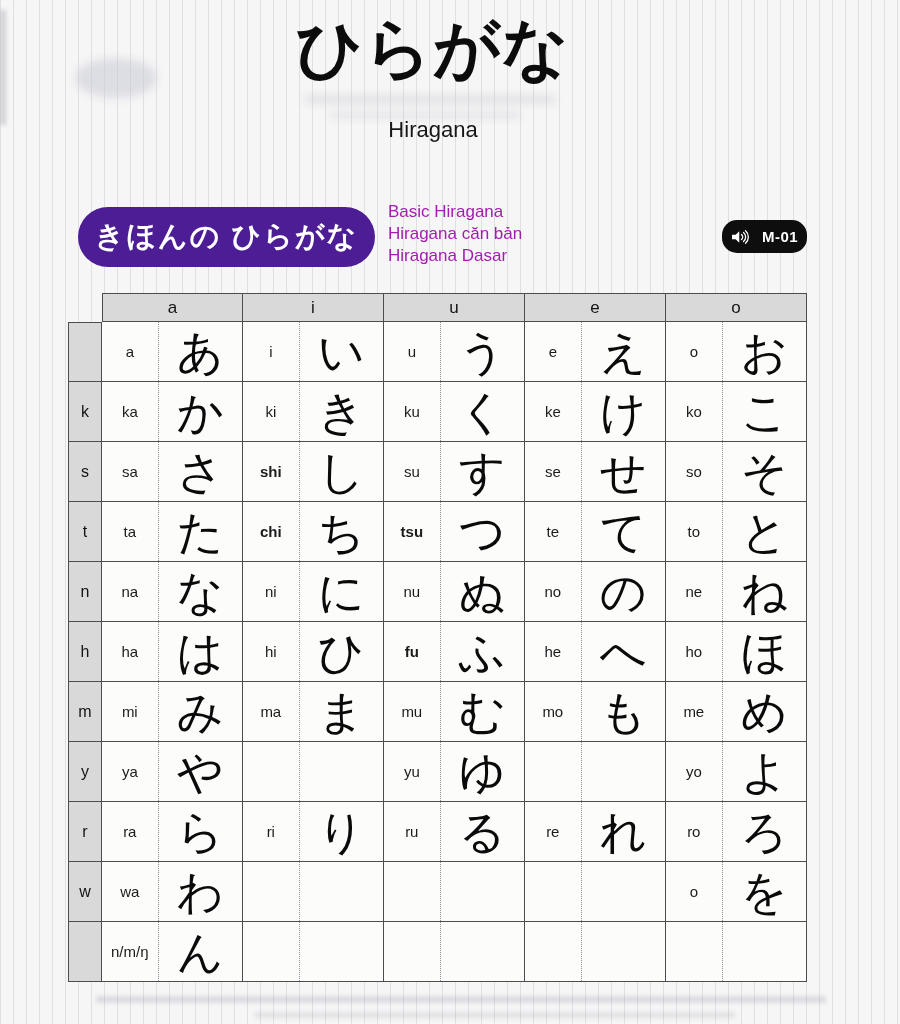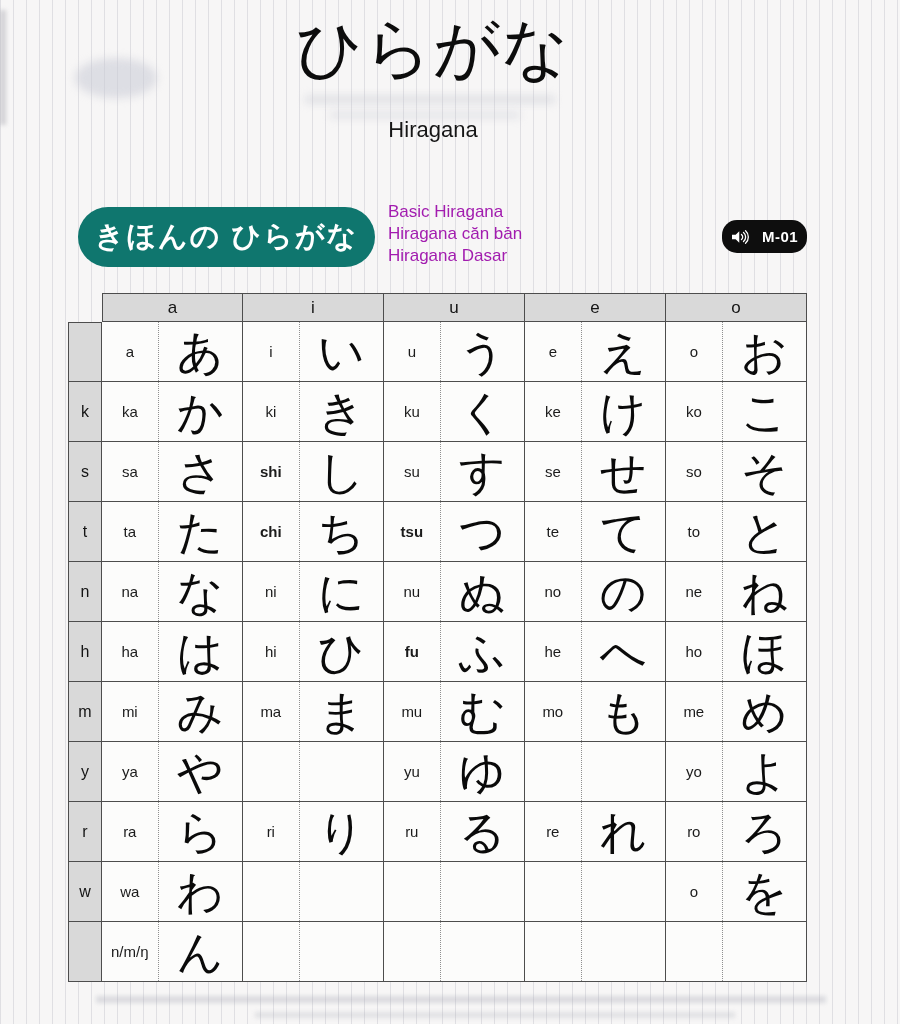--- a/index.html
+++ b/index.html
@@ -9,21 +9,21 @@
     background-image:repeating-linear-gradient(90deg,
       rgba(195,195,203,0.45) 0px, rgba(195,195,203,0.45) 1px,
       rgba(255,255,255,0) 1px, rgba(255,255,255,0) 13px);
     font-family:"Liberation Sans", sans-serif;
     color:#111;
   }
   
   .header-wrap{position:absolute;left:0;top:0;width:866px;}
   .page-title{
     margin:0;text-align:center;padding-top:14px;
-    font-size:66px;line-height:1.05;font-weight:400;letter-spacing:1px;color:#0c0c0c;
+    font-size:66px;line-height:1.05;font-weight:700;letter-spacing:1px;color:#0c0c0c;
   }
   .page-subtitle{
     margin:0;text-align:center;padding-top:34px;
     font-size:22px;font-weight:400;color:#161616;
   }
   .section-badge{
     position:absolute;left:78px;top:207px;width:297px;height:60px;
     border-radius:30px;display:flex;align-items:center;justify-content:center;
     font-size:29px;font-weight:700;letter-spacing:2px;color:#fff;
   }
@@ -93,21 +93,21 @@
 <div class="ghost g3"></div>
 <div class="ghost g4"></div>
 <div class="ghost g5"></div>
 <div class="ghost g6"></div>
 
 <div class="header-wrap">
   <h1 class="page-title">ひらがな</h1>
   <div class="page-subtitle">Hiragana</div>
 </div>
 
-<div class="section-badge" style="background: #0f766e;">
+<div class="section-badge" style="background: #4c1d95;">
   <span>きほんの ひらがな</span>
 </div>
 
 <div class="translations">
   <div>Basic Hiragana</div>
   <div>Hiragana căn bản</div>
   <div>Hiragana Dasar</div>
 </div>
 
 <div class="audio-badge" style="background: rgb(14, 14, 14);">

